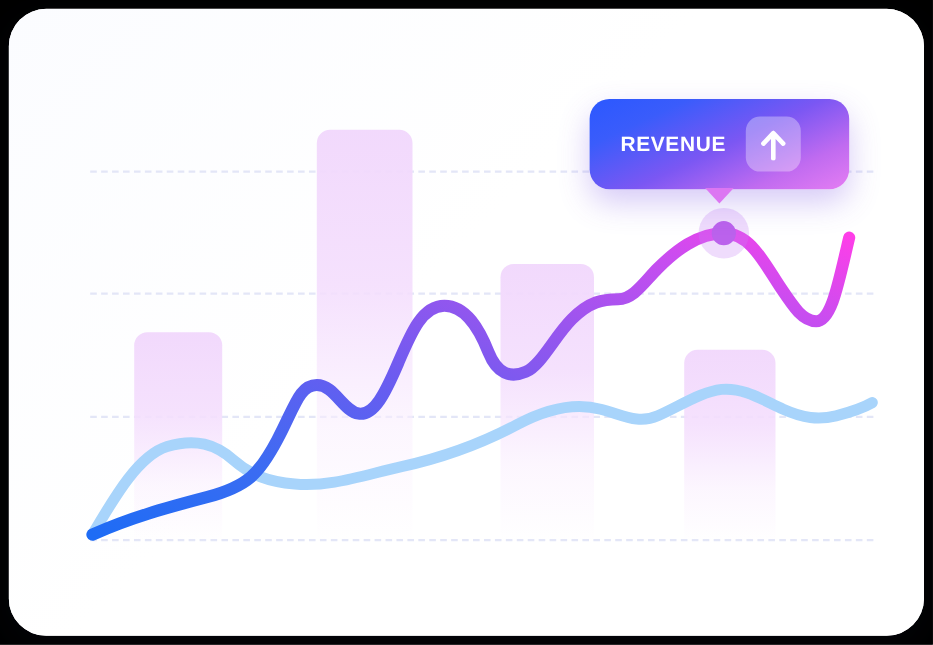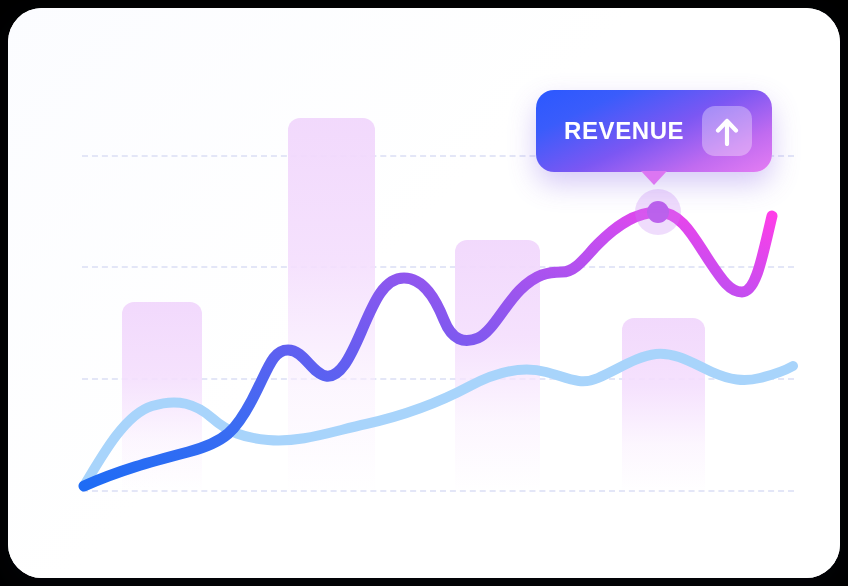--- a/index.html
+++ b/index.html
@@ -124,21 +124,21 @@
         #2b58ff 0%,
         #3a5cfb 22%,
         #7b57f3 52%,
         #c06bf0 78%,
         #e57df3 100%);
     box-shadow: 0 12px 28px rgba(120, 80, 230, 0.30);
   }
 
   .tooltip-label {
     color: #ffffff;
-    font-size: 24px;
+    font-size: 19px;
     font-weight: bold;
     letter-spacing: 0.6px;
     line-height: 1;
     white-space: nowrap;
   }
 
   .tooltip-icon {
     width: 50px;
     height: 50px;
     border-radius: 13px;

